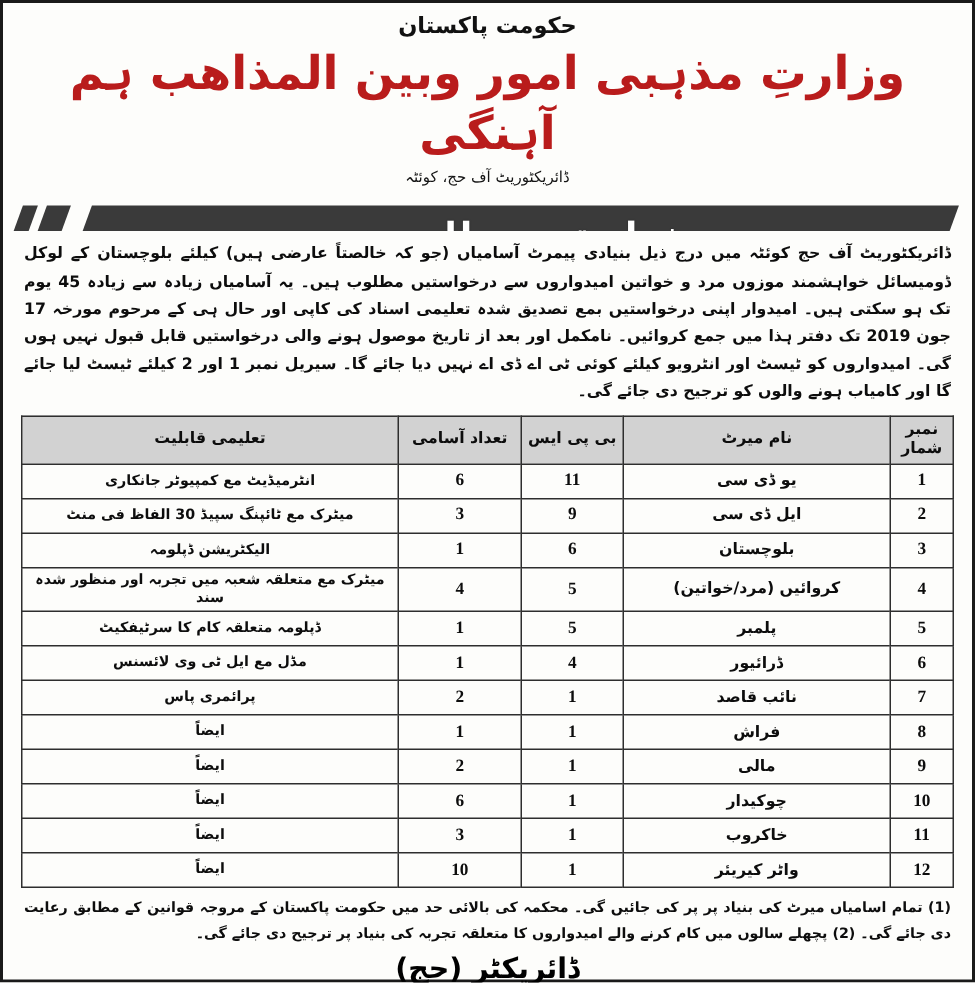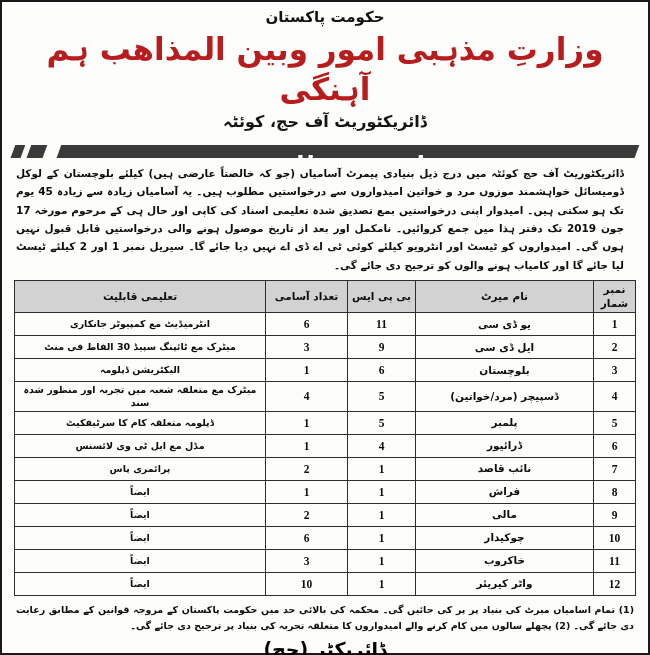--- a/index.html
+++ b/index.html
@@ -40,22 +40,22 @@
   .ministry-line {
     font-size: 31px;
     font-weight: bold;
     color: #b91c1c;
     line-height: 1.3;
     margin-top: 2px;
     letter-spacing: 0.5px;
   }
 
   .directorate-line {
-    font-size: 16px;
-    font-weight: bold;
+    font-size: 10px;
+    font-weight: normal;
     color: #141414;
     margin-top: 3px;
     line-height: 1.3;
   }
 
   
   .banner-wrap {
     position: relative;
     height: 52px;
     margin: 6px 0 4px 0;
@@ -99,21 +99,21 @@
     text-shadow: 0 0 1px rgba(0,0,0,0.5);
   }
 
   
   .body-para {
     direction: rtl;
     text-align: justify;
     font-size: 10.5px;
     line-height: 1.75;
     color: #0d0d0d;
-    padding: 2px 24px 6px 14px;
+    padding: 2px 14px 6px 14px;
     font-weight: 600;
   }
 
   
   .table-wrap {
     padding: 0 12px;
     direction: rtl;
   }
 
   table.jobs {
@@ -286,21 +286,21 @@
         </tr>
         <tr>
           <td class="col-sr">3</td>
           <td class="col-post">بلوچستان</td>
           <td class="col-bps">6</td>
           <td class="col-num">1</td>
           <td class="col-qual">الیکٹریشن ڈپلومہ</td>
         </tr>
         <tr>
           <td class="col-sr">4</td>
-          <td class="col-post">ڈسپیچر (مرد/خواتین)</td>
+          <td class="col-post">کروائیں (مرد/خواتین)</td>
           <td class="col-bps">5</td>
           <td class="col-num">4</td>
           <td class="col-qual">میٹرک مع متعلقہ شعبہ میں تجربہ اور منظور شدہ سند</td>
         </tr>
         <tr>
           <td class="col-sr">5</td>
           <td class="col-post">پلمبر</td>
           <td class="col-bps">5</td>
           <td class="col-num">1</td>
           <td class="col-qual">ڈپلومہ متعلقہ کام کا سرٹیفکیٹ</td>

